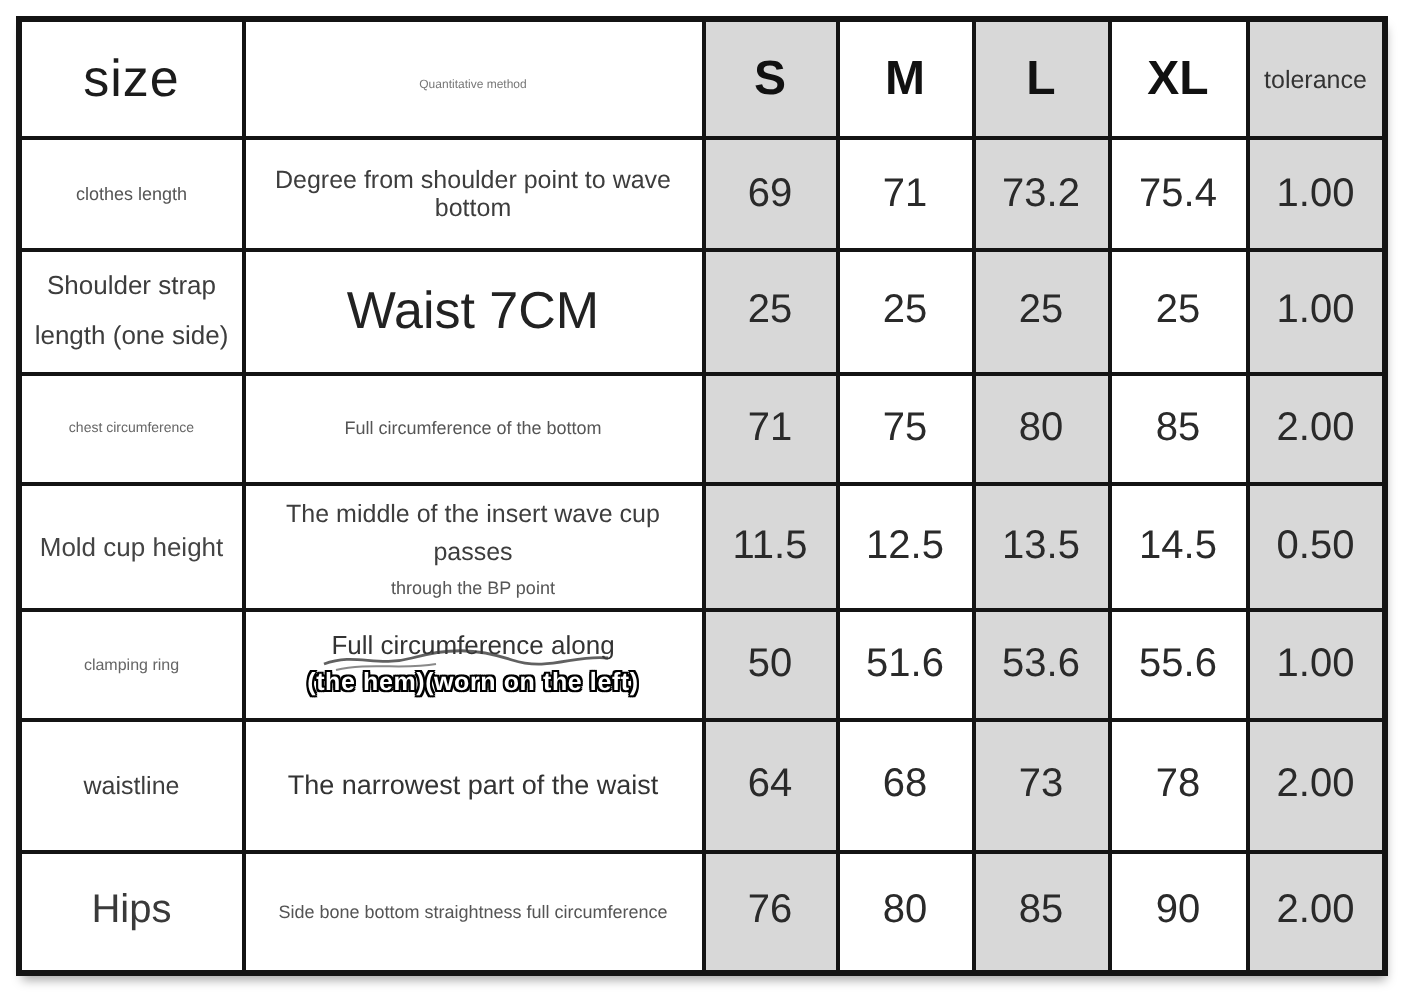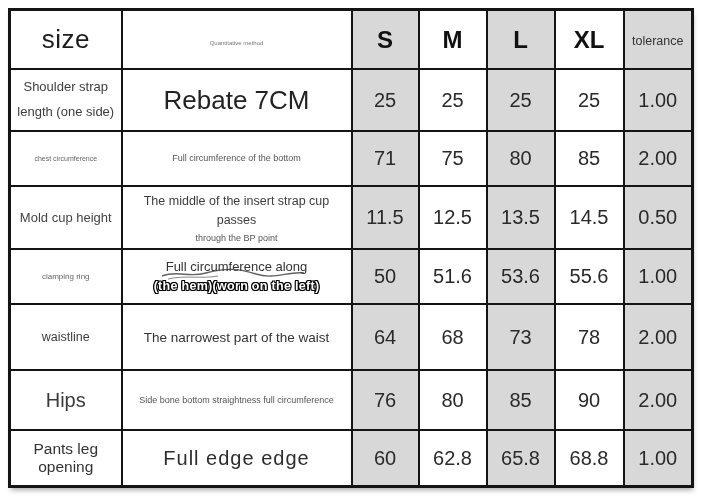--- a/index.html
+++ b/index.html
@@ -95,28 +95,41 @@
         <tr class="hdr">
       <th><span class="size-h">size</span></th>
       <th><span class="method-h">Quantitative method</span></th>
       <th><span class="sz">S</span></th>
       <th><span class="sz">M</span></th>
       <th><span class="sz">L</span></th>
       <th><span class="sz">XL</span></th>
       <th><span class="tol-h">tolerance</span></th>
     </tr>
 
+    <tr class="r0">
+      <td>
+            <span class="lbl">clothes length</span>
+          </td>
+      <td>
+            <span class="desc">Degree from shoulder point to wave bottom</span>
+          </td>
+      <td class="num">69</td>
+      <td class="num">71</td>
+      <td class="num">73.2</td>
+      <td class="num">75.4</td>
+      <td class="num">1.00</td>
+    </tr>
 
     <tr class="r1">
       <td>
         <span class="lbl">Shoulder strap</span>
         <span class="lbl">length (one side)</span>
       </td>
       <td>
-            <span class="desc">Rebate 7CM</span>
+            <span class="desc">Waist 7CM</span>
           </td>
       <td class="num">25</td>
       <td class="num">25</td>
       <td class="num">25</td>
       <td class="num">25</td>
       <td class="num">1.00</td>
     </tr>
 
     <tr class="r2">
       <td>
@@ -130,21 +143,21 @@
       <td class="num">80</td>
       <td class="num">85</td>
       <td class="num">2.00</td>
     </tr>
 
     <tr class="r3">
       <td>
             <span class="lbl">Mold cup height</span>
           </td>
       <td>
-        <span class="desc">The middle of the insert strap cup passes</span>
+        <span class="desc">The middle of the insert wave cup passes</span>
         <span class="desc2">through the BP point</span>
       </td>
       <td class="num">11.5</td>
       <td class="num">12.5</td>
       <td class="num">13.5</td>
       <td class="num">14.5</td>
       <td class="num">0.50</td>
     </tr>
 
     <tr class="r4">
@@ -190,28 +203,15 @@
       <td>
             <span class="desc">Side bone bottom straightness full circumference</span>
           </td>
       <td class="num">76</td>
       <td class="num">80</td>
       <td class="num">85</td>
       <td class="num">90</td>
       <td class="num">2.00</td>
     </tr>
 
-    <tr class="r8">
-      <td>
-            <span class="lbl">Pants leg opening</span>
-          </td>
-      <td>
-            <span class="desc">Full edge edge</span>
-          </td>
-      <td class="num">60</td>
-      <td class="num">62.8</td>
-      <td class="num">65.8</td>
-      <td class="num">68.8</td>
-      <td class="num">1.00</td>
-    </tr>
   </tbody>
     </table>
 </div>
 
 </body></html>

